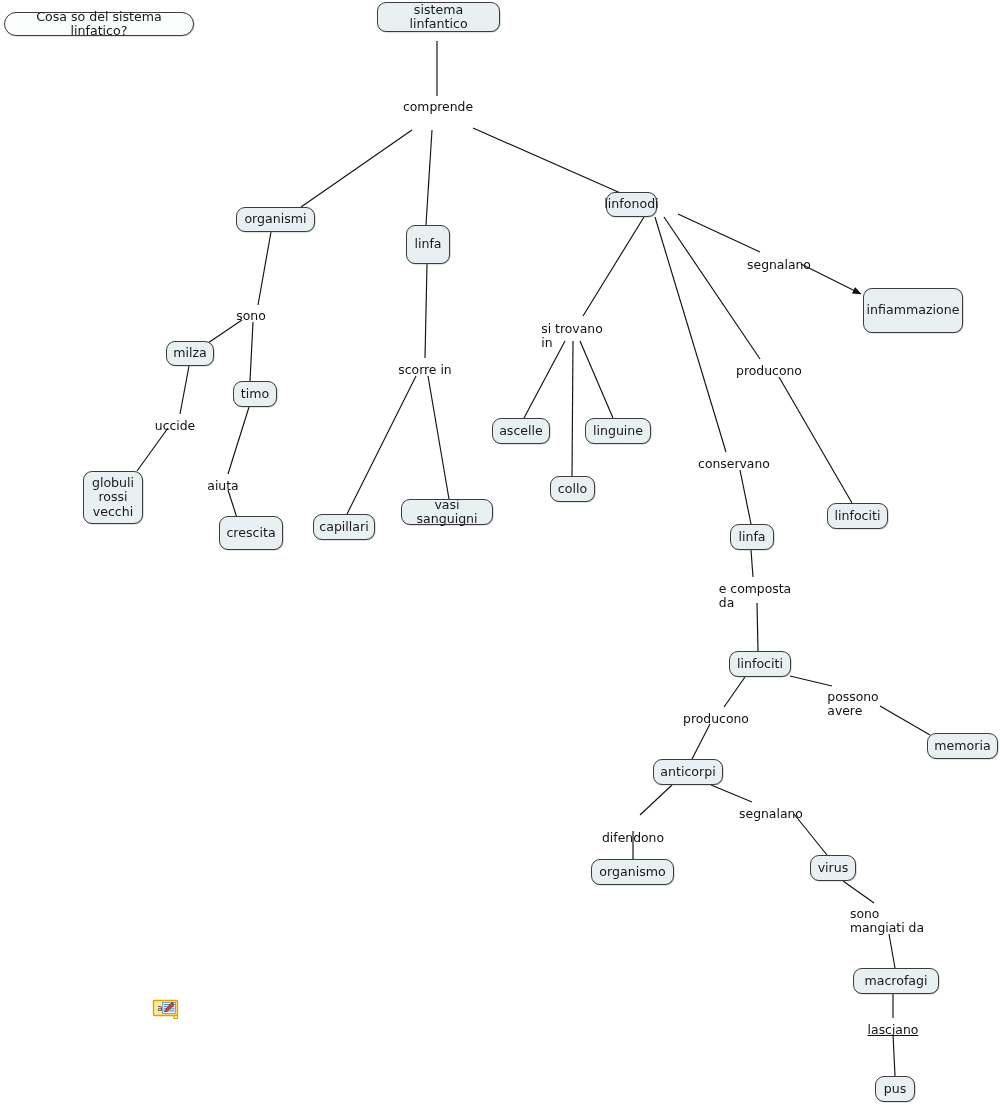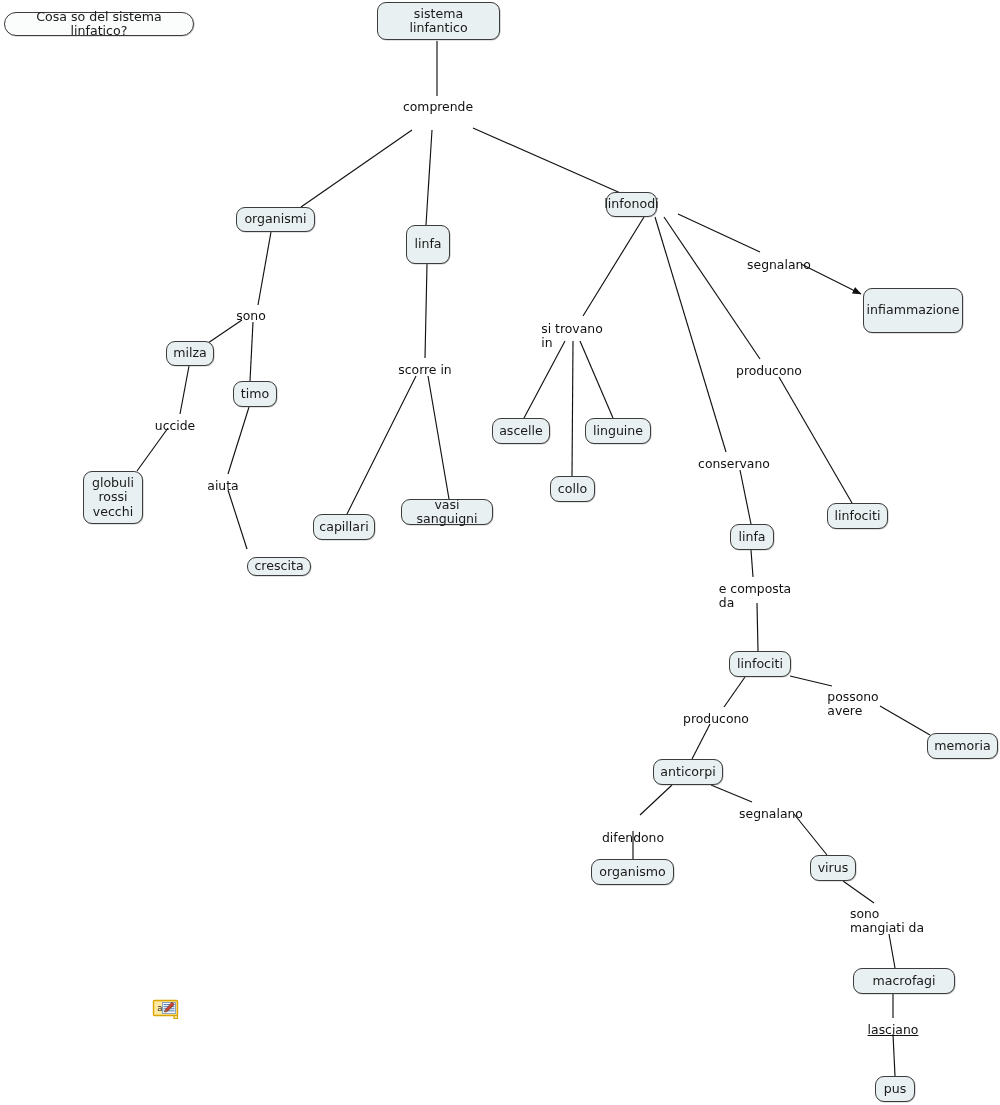--- a/index.html
+++ b/index.html
@@ -111,45 +111,45 @@
         <line x1="794" y1="814" x2="827" y2="855" stroke="#111111" stroke-width="1.15"></line>
         <line x1="843" y1="881" x2="874" y2="903" stroke="#111111" stroke-width="1.15"></line>
         <line x1="889" y1="934" x2="895" y2="968" stroke="#111111" stroke-width="1.15"></line>
         <line x1="893" y1="994" x2="893" y2="1018" stroke="#111111" stroke-width="1.15"></line>
         <line x1="893" y1="1034" x2="895" y2="1076" stroke="#111111" stroke-width="1.15"></line>
       </g>
   </svg>
 
   <div id="node-layer">
       <div class="node question" style="left: 4px; top: 12px; width: 190px; height: 24px;"><span>Cosa so del sistema linfatico?</span></div>
-      <div class="node" style="left: 377px; top: 2px; width: 123px; height: 38px;"><span>sistema
+      <div class="node" style="left: 377px; top: 2px; width: 123px; height: 30px;"><span>sistema
 linfantico</span></div>
       <div class="node" style="left: 236px; top: 207px; width: 79px; height: 25px;"><span>organismi</span></div>
       <div class="node" style="left: 406px; top: 225px; width: 44px; height: 39px;"><span>linfa</span></div>
       <div class="node" style="left: 606px; top: 192px; width: 51px; height: 25px;"><span>linfonodi</span></div>
       <div class="node" style="left: 863px; top: 288px; width: 100px; height: 45px;"><span>infiammazione</span></div>
       <div class="node" style="left: 166px; top: 341px; width: 48px; height: 25px;"><span>milza</span></div>
       <div class="node" style="left: 233px; top: 381px; width: 44px; height: 26px;"><span>timo</span></div>
       <div class="node" style="left: 83px; top: 471px; width: 60px; height: 53px;"><span>globuli
 rossi
 vecchi</span></div>
-      <div class="node" style="left: 219px; top: 557px; width: 64px; height: 19px; margin-left: 28px;"><span>crescita</span></div>
+      <div class="node" style="left: 219px; top: 516px; width: 64px; height: 34px;"><span>crescita</span></div>
       <div class="node" style="left: 313px; top: 514px; width: 62px; height: 26px;"><span>capillari</span></div>
       <div class="node" style="left: 401px; top: 499px; width: 92px; height: 26px;"><span>vasi sanguigni</span></div>
       <div class="node" style="left: 492px; top: 418px; width: 58px; height: 26px;"><span>ascelle</span></div>
       <div class="node" style="left: 550px; top: 476px; width: 45px; height: 26px;"><span>collo</span></div>
       <div class="node" style="left: 585px; top: 418px; width: 66px; height: 26px;"><span>linguine</span></div>
       <div class="node" style="left: 730px; top: 524px; width: 44px; height: 26px;"><span>linfa</span></div>
       <div class="node" style="left: 827px; top: 503px; width: 61px; height: 26px;"><span>linfociti</span></div>
       <div class="node" style="left: 729px; top: 651px; width: 62px; height: 26px;"><span>linfociti</span></div>
       <div class="node" style="left: 927px; top: 733px; width: 71px; height: 26px;"><span>memoria</span></div>
       <div class="node" style="left: 653px; top: 759px; width: 70px; height: 26px;"><span>anticorpi</span></div>
       <div class="node" style="left: 591px; top: 859px; width: 83px; height: 26px;"><span>organismo</span></div>
       <div class="node" style="left: 810px; top: 855px; width: 46px; height: 26px;"><span>virus</span></div>
-      <div class="node" style="left: 853px; top: 968px; width: 102px; height: 26px;"><span>macrofagi</span></div>
+      <div class="node" style="left: 853px; top: 968px; width: 86px; height: 26px;"><span>macrofagi</span></div>
       <div class="node" style="left: 875px; top: 1076px; width: 40px; height: 26px;"><span>pus</span></div>
     </div>
   <div id="label-layer">
       <div class="linklabel" style="left: 438px; top: 100px;">comprende</div>
       <div class="linklabel" style="left: 251px; top: 309px;">sono</div>
       <div class="linklabel" style="left: 425px; top: 363px;">scorre in</div>
       <div class="linklabel" style="left: 572px; top: 322px;">si trovano
 in</div>
       <div class="linklabel" style="left: 779px; top: 258px;">segnalano</div>
       <div class="linklabel" style="left: 769px; top: 364px;">producono</div>

